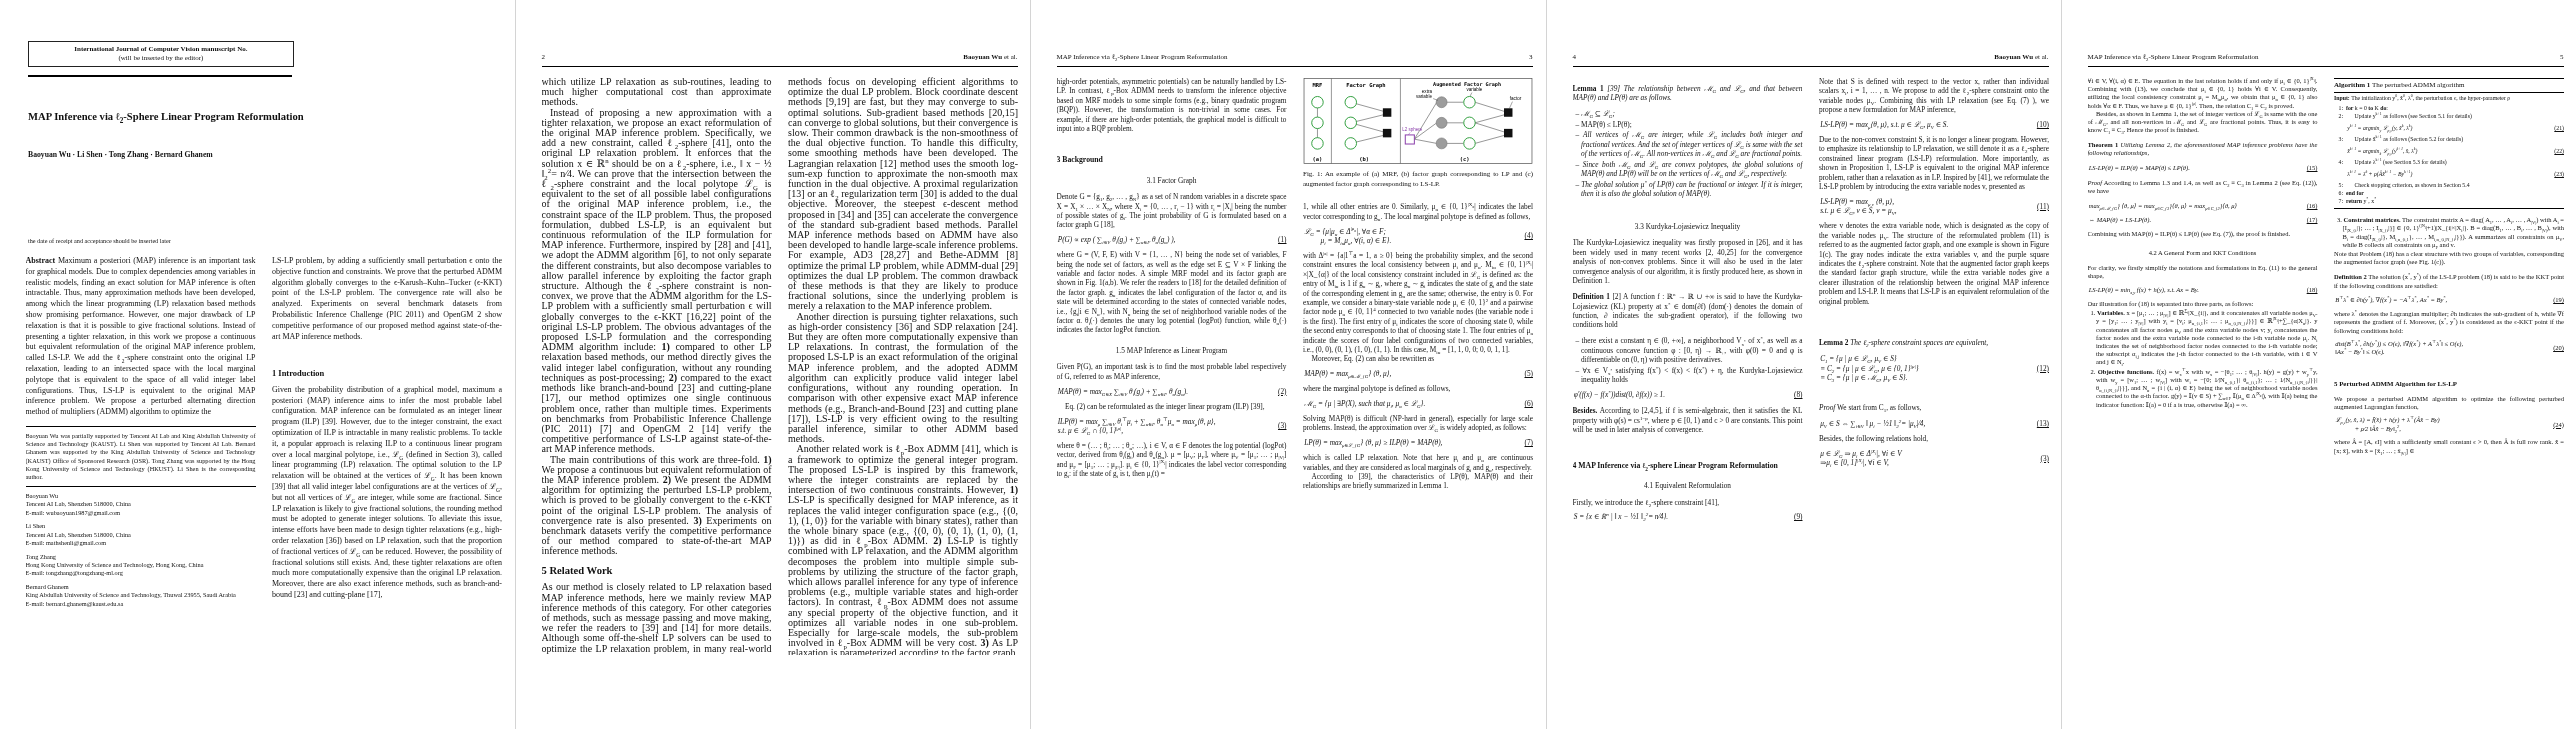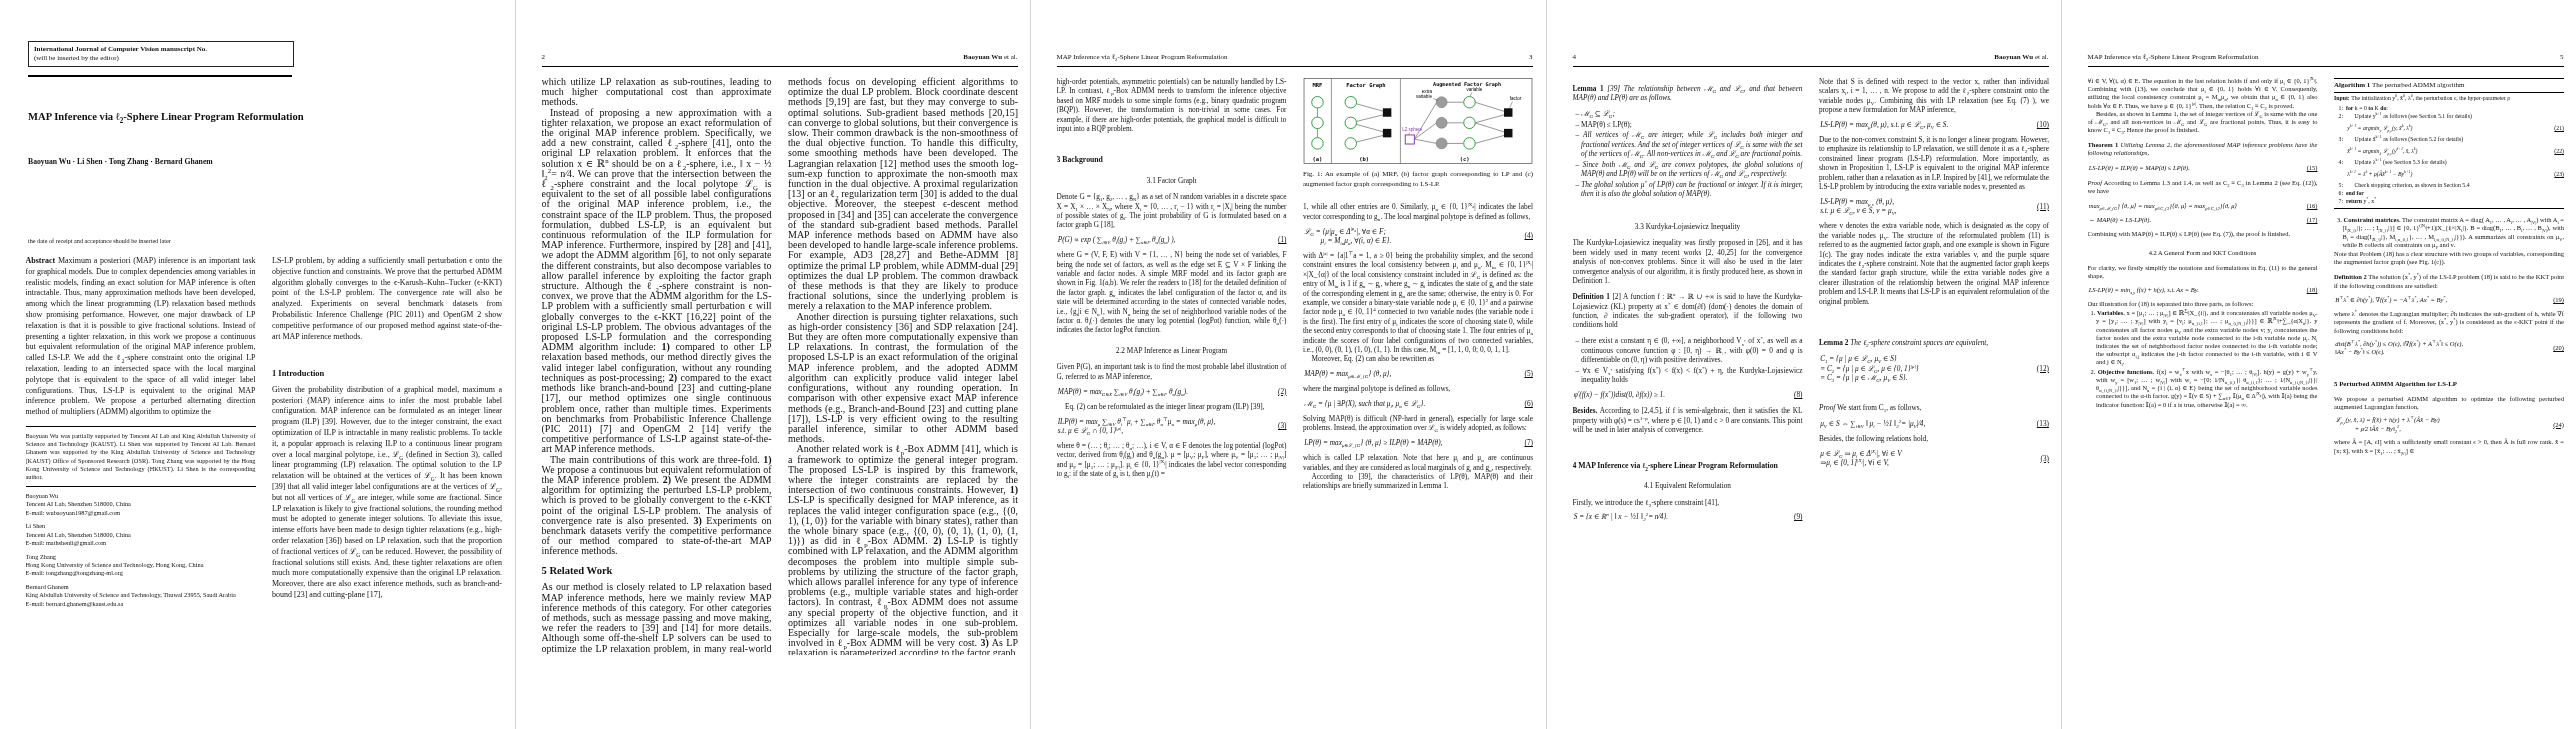--- a/index.html
+++ b/index.html
@@ -29,24 +29,24 @@
   .eqlines{flex:1;padding-left:1.2px;}
   .eqn{padding-left:3.6px;font-style:normal;text-decoration:underline;}
   .it{margin:1.2px 0;padding-left:8.5px;text-indent:-5.5px;}
   .cap{font-size:0.96em;margin:3.6px 0 7.3px;}
   .fn{font-size:6.3px;line-height:8.3px;}
   .fnrule{height:1px;background:#000;margin:8.5px 0 4.3px;}
   .thinrule{height:0.6px;background:#000;margin:4.3px 0 5.5px;}
   .affil{margin-bottom:5.5px;}
   .spacer{width:100%;}
   
-  .p1box{position:absolute;left:28px;top:41px;width:254px;border:0.8px solid #222;padding:3px 4.9px;font-size:7px;line-height:9px;}
+  .p1box{position:absolute;left:28px;top:41px;width:254px;border:0.8px solid #222;padding:3px 4.9px;font-size:7px;line-height:9px;text-align:center;}
   .p1rule{position:absolute;left:28px;top:75px;width:264px;height:1.6px;background:#000;}
   .p1title{position:absolute;left:28px;top:111px;width:462px;margin:0;font-size:10.6px;font-weight:bold;}
-  .p1authors{position:absolute;left:28px;top:157px;width:450px;font-size:7.7px;font-weight:bold;}
+  .p1authors{position:absolute;left:28px;top:150px;width:450px;font-size:7.7px;font-weight:bold;}
   .p1date{position:absolute;left:28px;top:237px;width:304px;font-size:6.2px;}
   .p1col{top:256px;height:401px;font-size:8px;line-height:10.8px;}
   .watermark{position:absolute;left:-244px;top:433px;width:522px;height:24px;line-height:24px;
              text-align:center;transform:rotate(-90deg);color:#8b8b8b;font-size:17.6px;letter-spacing:0.6px;}
   
   .figwrap{margin:1.2px 0 3.6px;}
   
   .algbox{border-top:1.6px solid #000;border-bottom:0.9px solid #000;margin:1.2px 0 7.3px;text-align:left;}
   .algtitle{font-size:7px;padding:1.8px 0 2.4px;border-bottom:0.8px solid #000;}
   .alginput{font-size:5.8px;line-height:7.5px;padding:2.4px 0 1.2px;padding-left:16px;text-indent:-16px;}
@@ -138,22 +138,22 @@
         <div class="h">3 Background</div>
         <div class="hs">3.1 Factor Graph</div>
         <p class="para">Denote G = {g<sub>1</sub>, g<sub>2</sub>, … , g<sub>N</sub>} as a set of N random variables in a discrete space X = X<sub>1</sub> × … × X<sub>N</sub>, where X<sub>i</sub> = {0, … , r<sub>i</sub> − 1} with r<sub>i</sub> = |X<sub>i</sub>| being the number of possible states of g<sub>i</sub>. The joint probability of G is formulated based on a factor graph G [18],</p>
         <div class="eq">
           <span class="eqlines">
             <div>P(G) ∝ exp ( ∑<sub>i∈V</sub> θ<sub>i</sub>(g<sub>i</sub>) + ∑<sub>α∈F</sub> θ<sub>α</sub>(g<sub>α</sub>) ),</div>
           </span>
           <span class="eqn">(1)</span>
         </div>
         <p class="para">where G = (V, F, E) with V = {1, … , N} being the node set of variables, F being the node set of factors, as well as the edge set E ⊆ V × F linking the variable and factor nodes. A simple MRF model and its factor graph are shown in Fig. 1(a,b). We refer the readers to [18] for the detailed definition of the factor graph. g<sub>α</sub> indicates the label configuration of the factor α, and its state will be determined according to the states of connected variable nodes, i.e., {g<sub>i</sub>|i ∈ N<sub>α</sub>}, with N<sub>α</sub> being the set of neighborhood variable nodes of the factor α. θ<sub>i</sub>(·) denotes the unary log potential (logPot) function, while θ<sub>α</sub>(·) indicates the factor logPot function.</p>
-        <div class="hs">2.2 MAP Inference as Linear Program</div>
-        <p class="para">Given P(G), an important task is to find the most probable label illustration of G, referred to as MAP inference,</p>
+        <div class="hs">1.5 MAP Inference as Linear Program</div>
+        <p class="para">Given P(G), an important task is to find the most probable label respectively of G, referred to as MAP inference,</p>
         <div class="eq">
           <span class="eqlines">
             <div>MAP(θ) = max<sub>G∈X</sub> ∑<sub>i∈V</sub> θ<sub>i</sub>(g<sub>i</sub>) + ∑<sub>α∈F</sub> θ<sub>α</sub>(g<sub>α</sub>).</div>
           </span>
           <span class="eqn">(2)</span>
         </div>
         <p class="para ind">Eq. (2) can be reformulated as the integer linear program (ILP) [39],</p>
         <div class="eq">
           <span class="eqlines">
             <div>ILP(θ) = max<sub>μ</sub> ∑<sub>i∈V</sub> θ<sub>i</sub><sup>⊤</sup>μ<sub>i</sub> + ∑<sub>α∈F</sub> θ<sub>α</sub><sup>⊤</sup>μ<sub>α</sub> = max<sub>μ</sub>⟨θ, μ⟩,</div>

